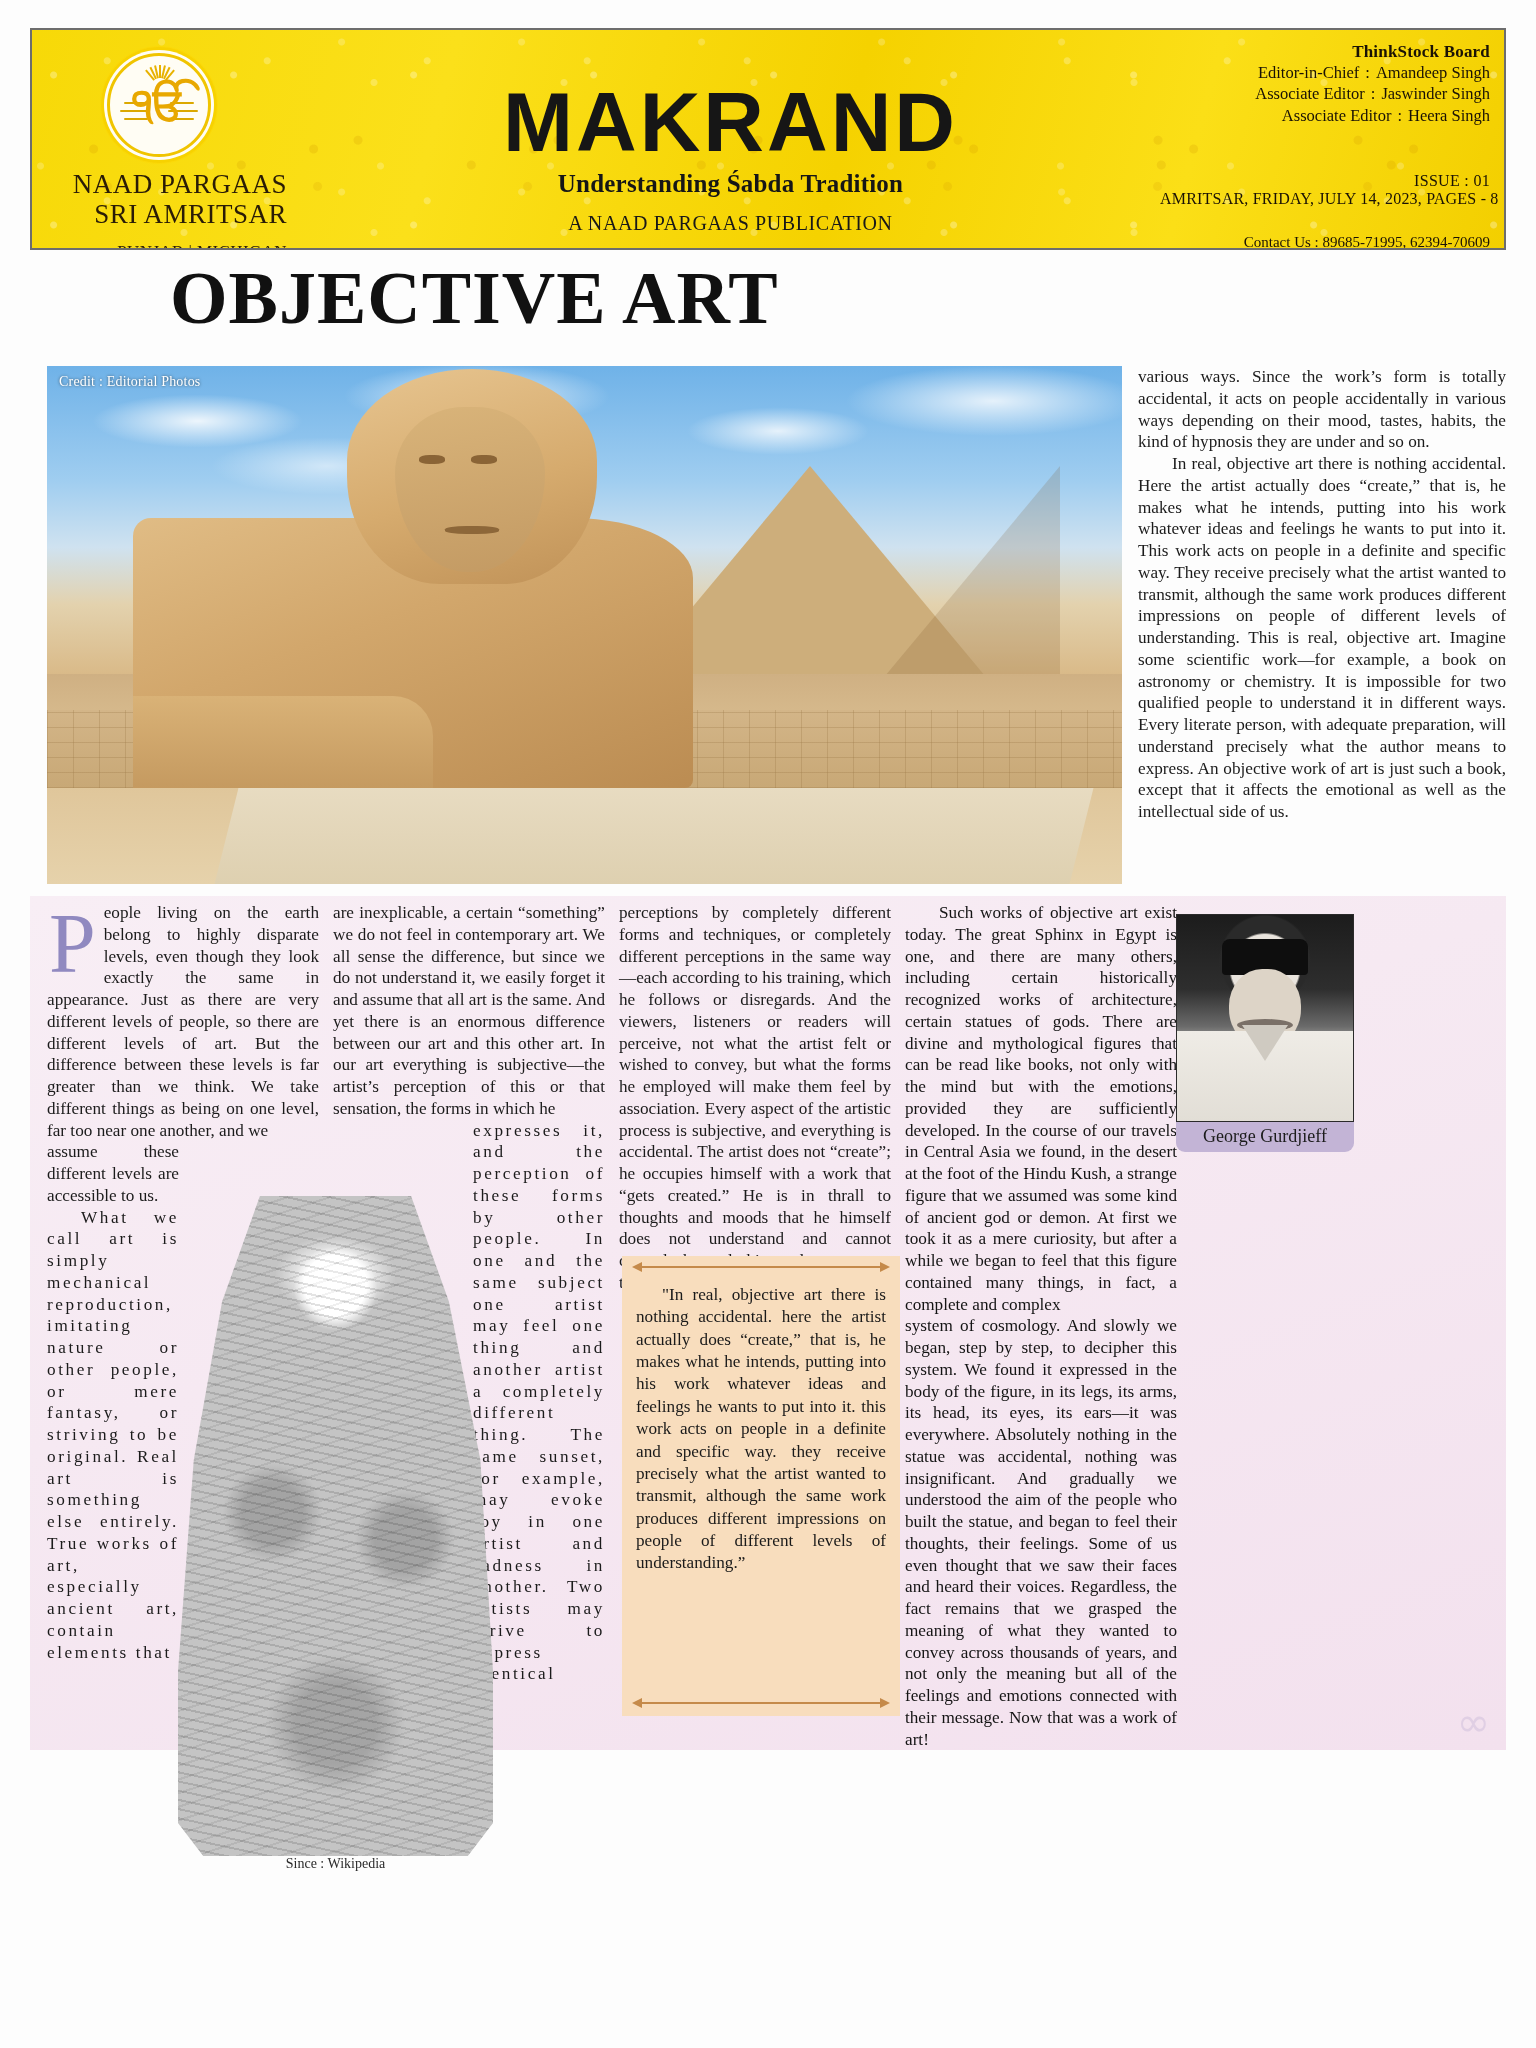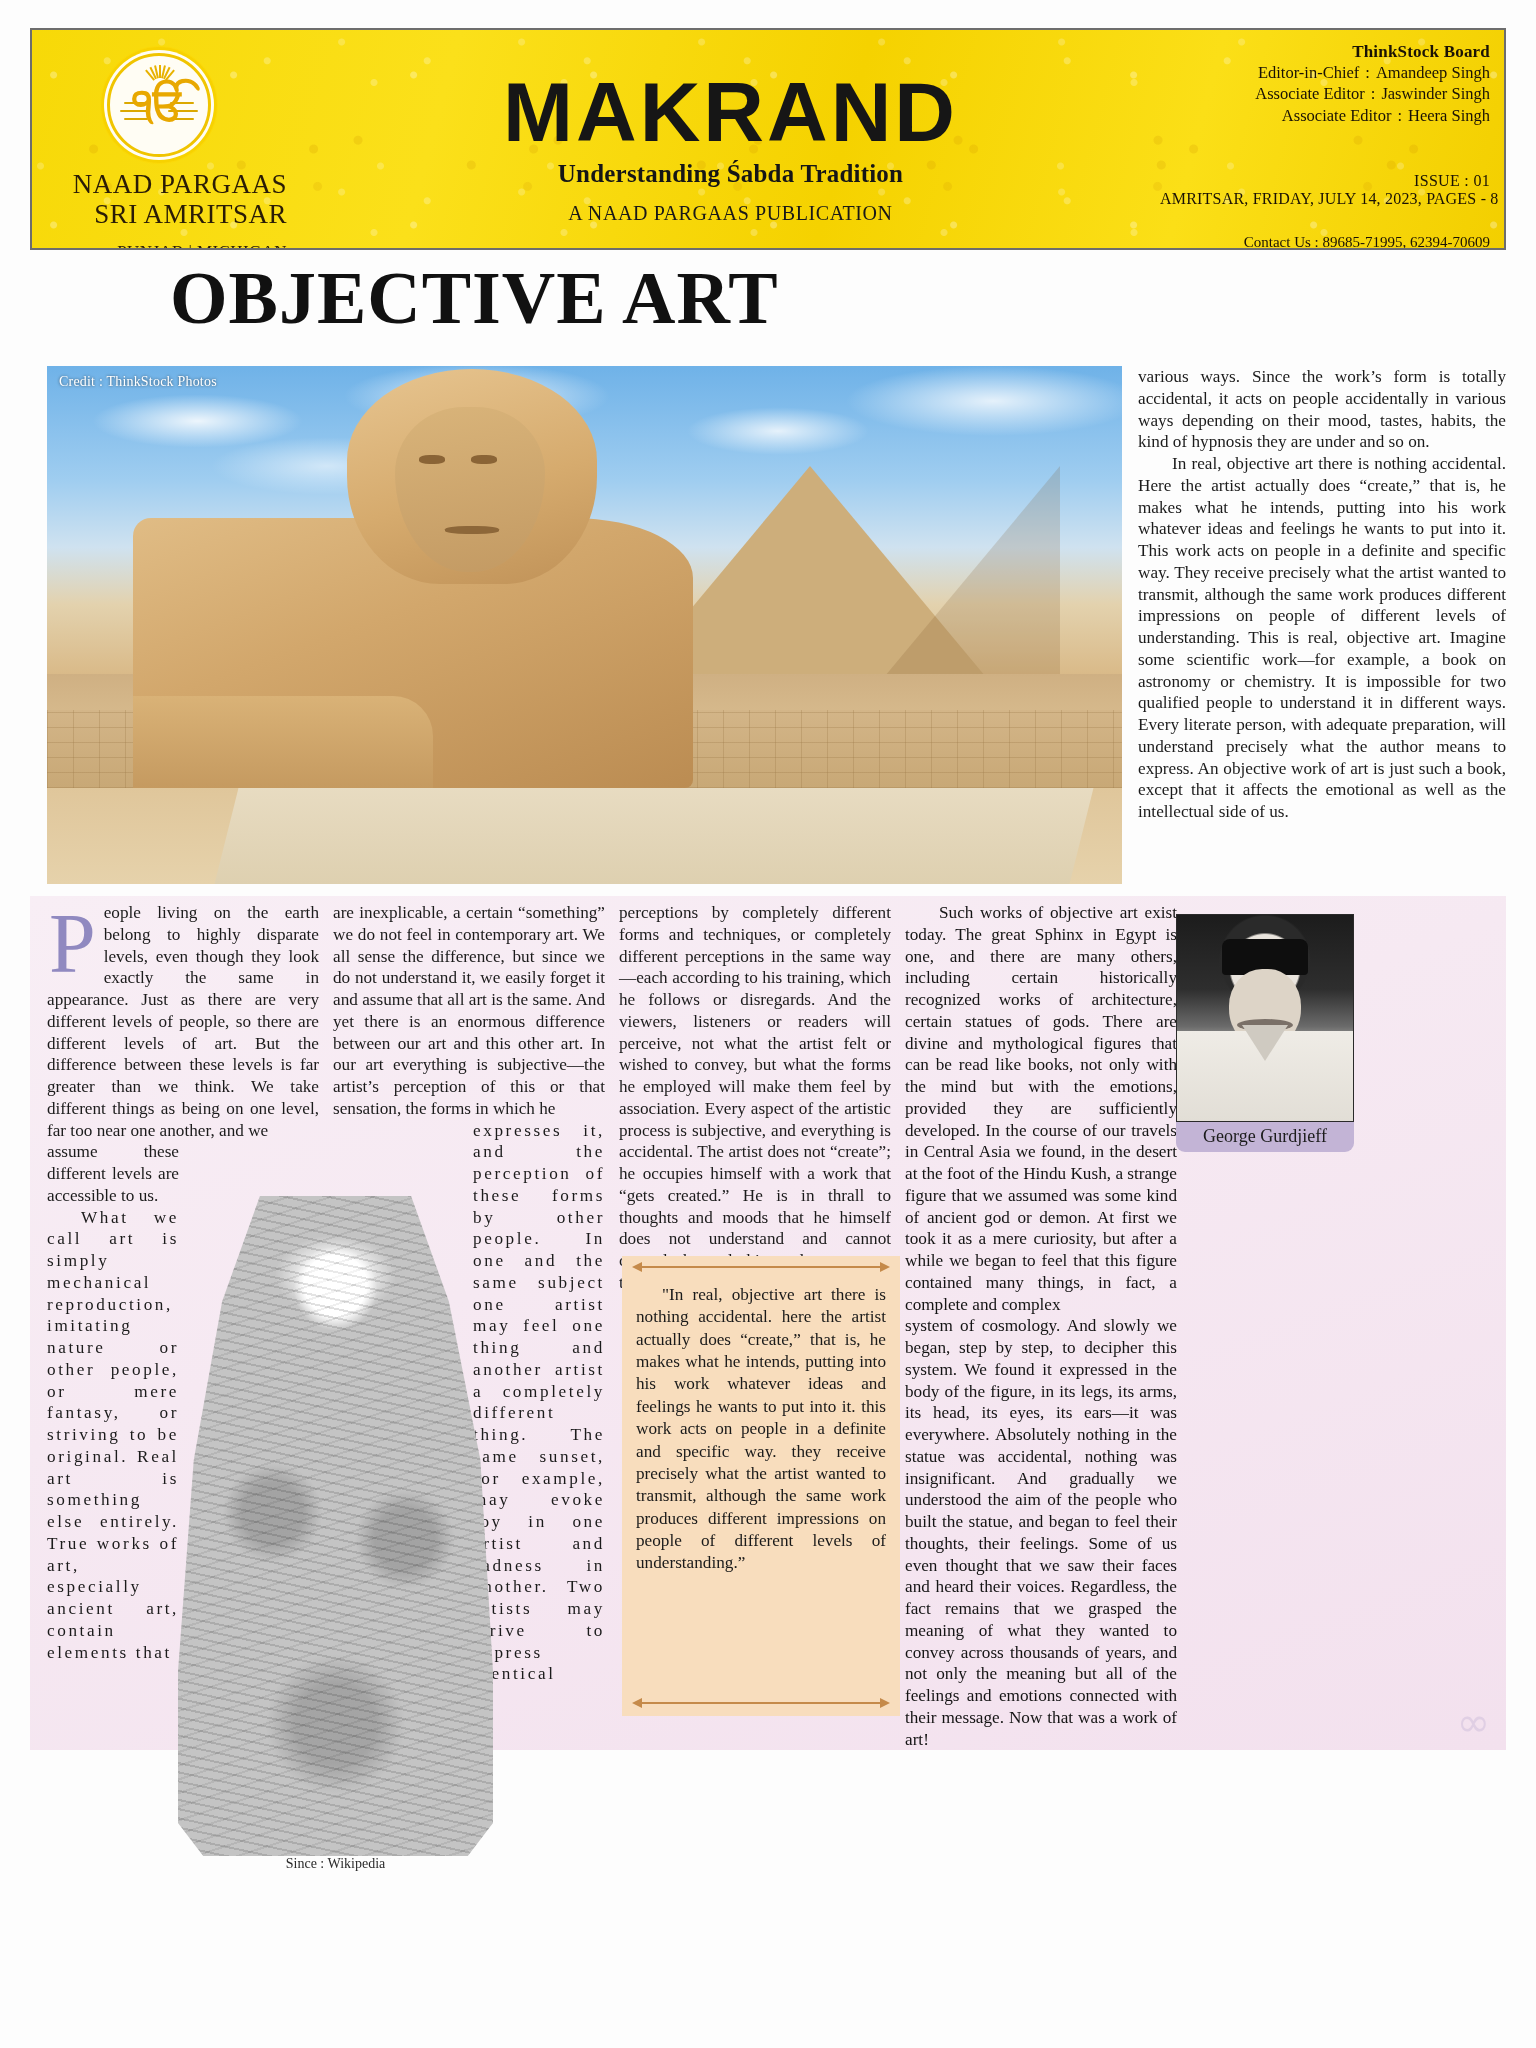--- a/index.html
+++ b/index.html
@@ -85,21 +85,21 @@
     position:absolute; left:255px; right:330px; top:10px;
     text-align:center;
   }
   .mk-title {
     font-family:"Liberation Sans", sans-serif;
     font-weight:700;
     font-size:84px;
     line-height:1.0;
     letter-spacing:3px;
     color:#161616;
-    margin-top:30px;
+    margin-top:40px;
   }
   .mk-sub {
     font-size:25px; font-weight:700; color:#161616;
     margin-top:6px; letter-spacing:.2px;
   }
   .mk-pub { font-size:20px; color:#181818; margin-top:14px; letter-spacing:.6px; }
   .mk-visit { font-size:14.5px; color:#1d1d1d; margin-top:9px; line-height:1.45; }
 
   .right-block {
     position:absolute; right:14px; top:12px; width:330px;
@@ -472,21 +472,21 @@
         <div class="sand-ground"></div>
         <div class="plaza"></div>
         <div class="wall"></div>
         <div class="sphinx-body"></div>
         <div class="sphinx-paws"></div>
         <div class="sphinx-head"></div>
         <div class="sphinx-face"></div>
         <div class="sphinx-eye" style="left:372px; bottom:420px;"></div>
         <div class="sphinx-eye" style="left:424px; bottom:420px;"></div>
         <div class="sphinx-mouth"></div>
-        <div class="hero-credit">Credit : ThinkStock Photos</div>
+        <div class="hero-credit">Credit : Editorial Photos</div>
       </div>
 
       <div class="rightcol">
         <div class="body-text">
           <p style="text-indent:0">various ways. Since the work’s form is totally accidental, it acts on people accidentally in various ways depending on their mood, tastes, habits, the kind of hypnosis they are under and so on.</p>
           <p>In real, objective art there is nothing accidental. Here the artist actually does “create,” that is, he makes what he intends, putting into his work whatever ideas and feelings he wants to put into it. This work acts on people in a definite and specific way. They receive precisely what the artist wanted to transmit, although the same work produces different impressions on people of different levels of understanding. This is real, objective art. Imagine some scientific work—for example, a book on astronomy or chemistry. It is impossible for two qualified people to understand it in different ways. Every literate person, with adequate preparation, will understand precisely what the author means to express. An objective work of art is just such a book, except that it affects the emotional as well as the intellectual side of us.</p>
         </div>
       </div>
     </div>
 

